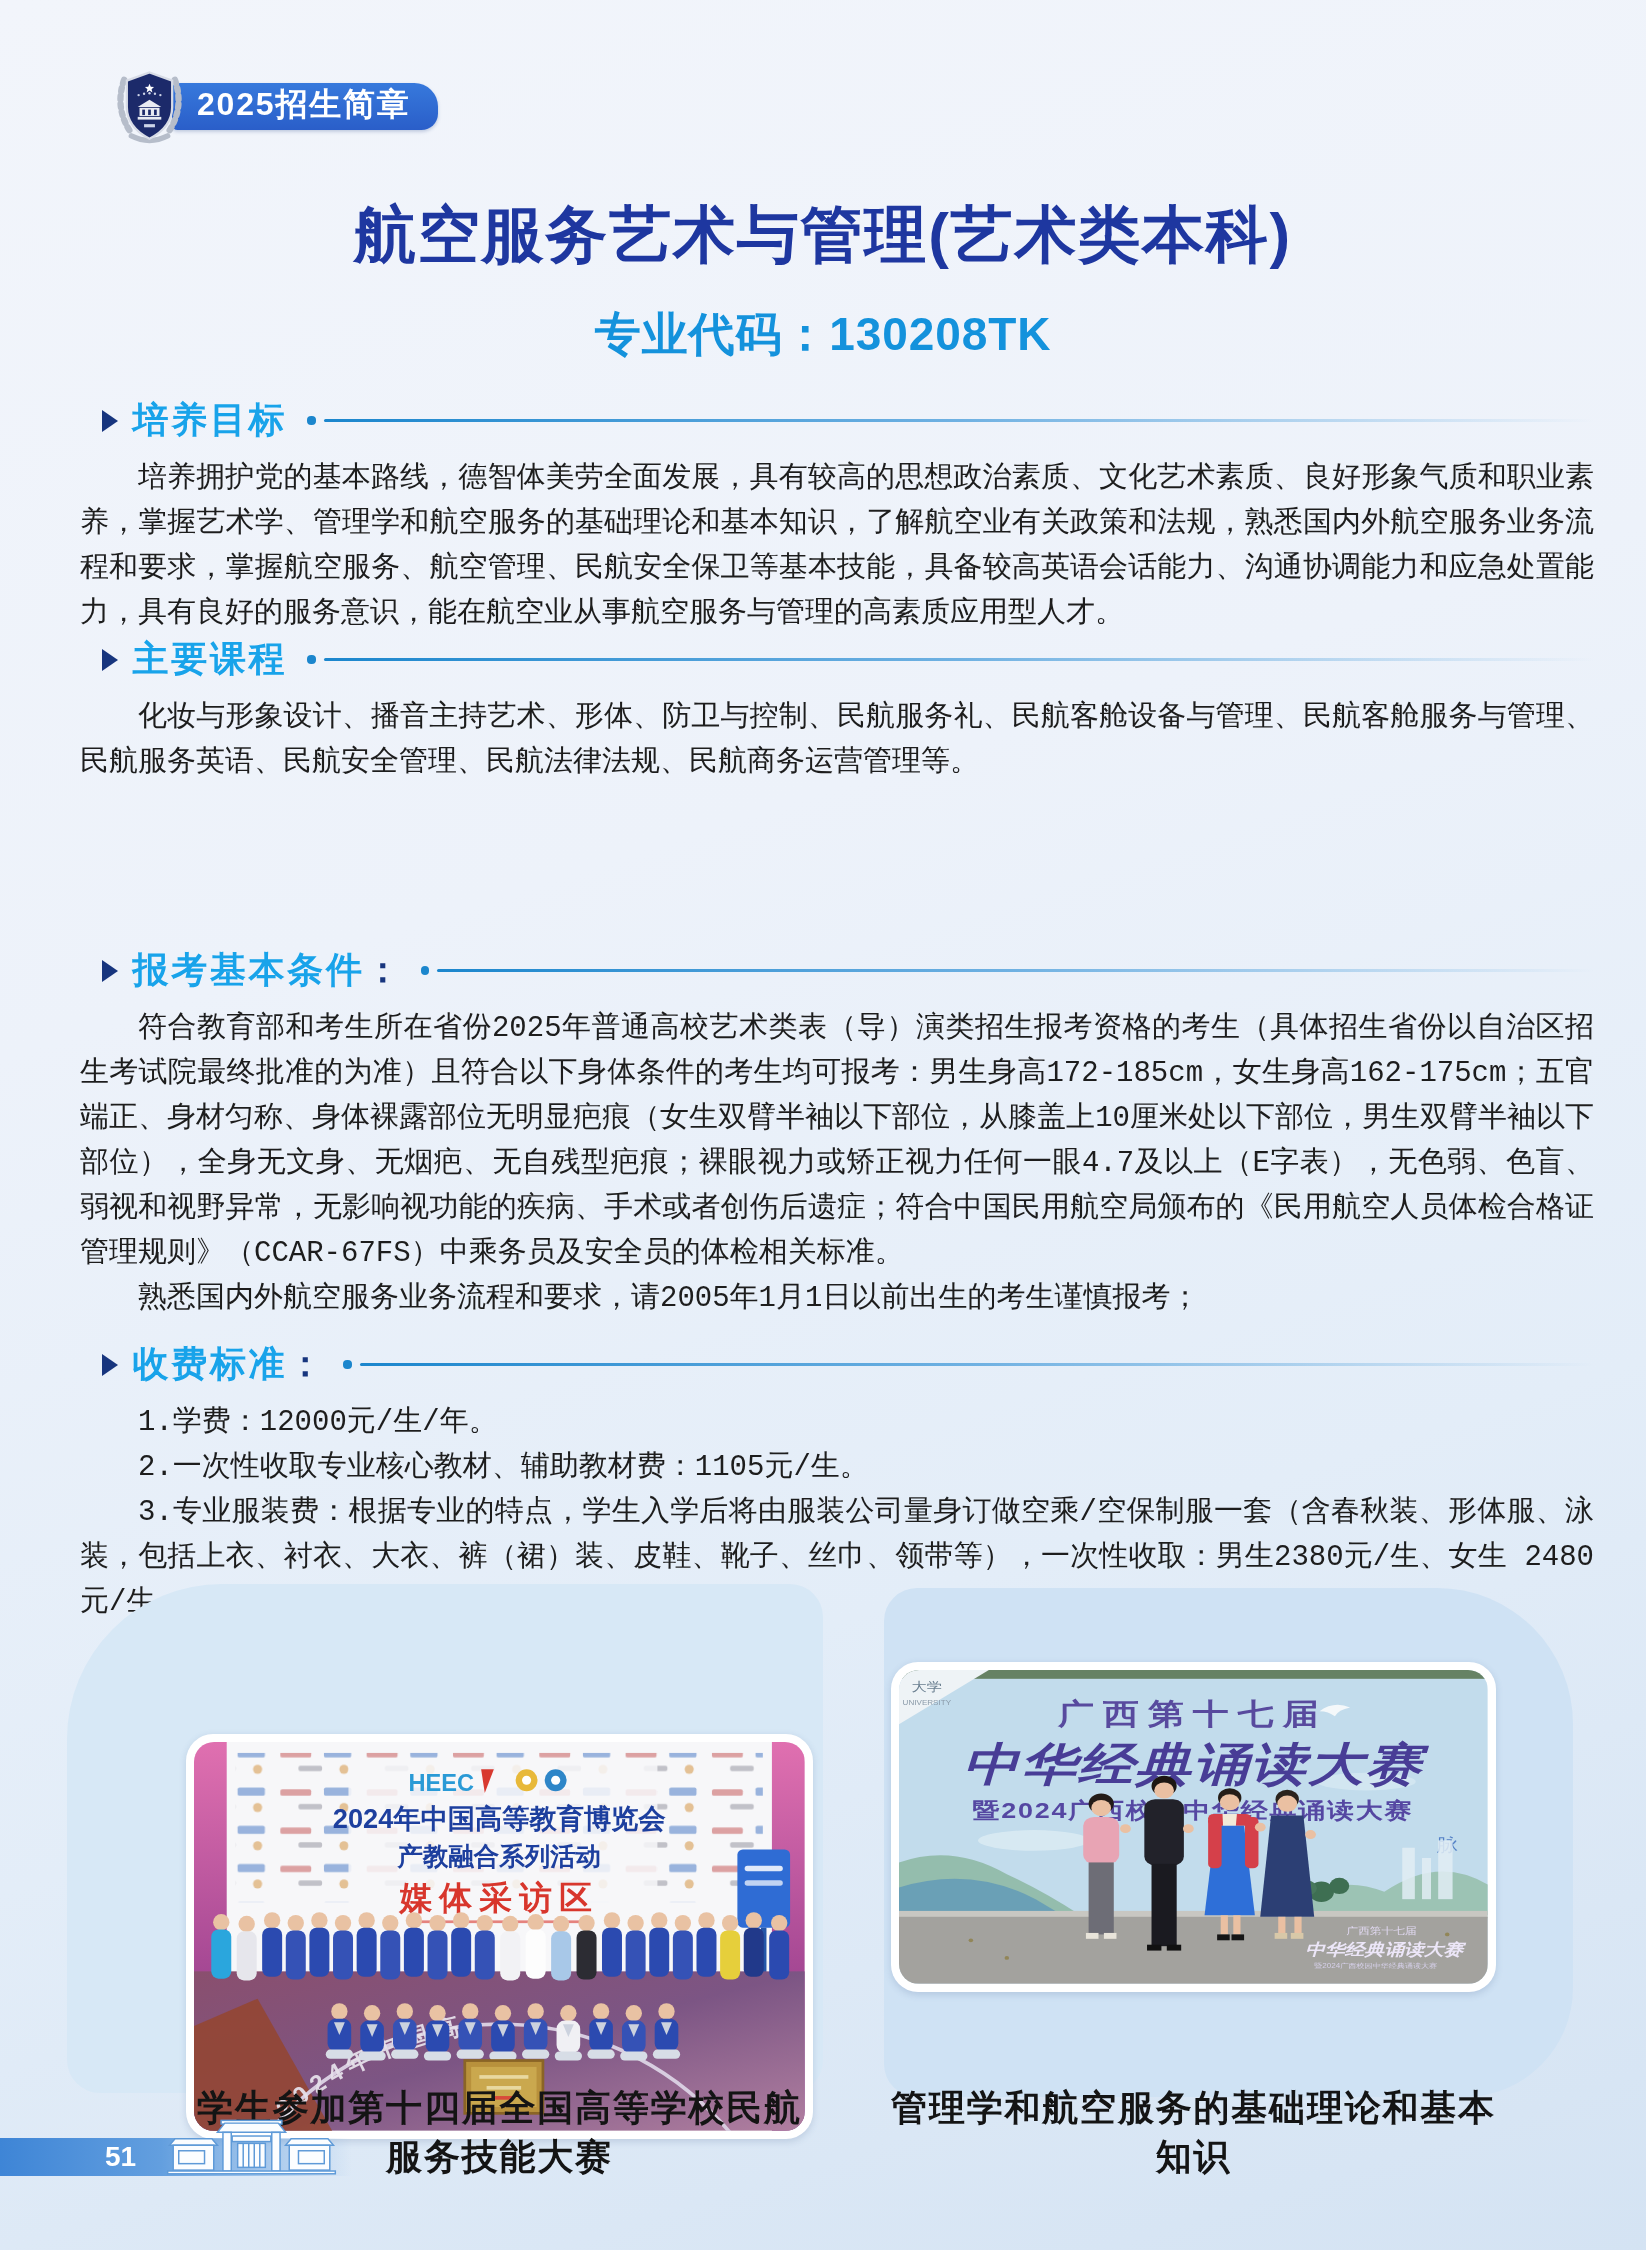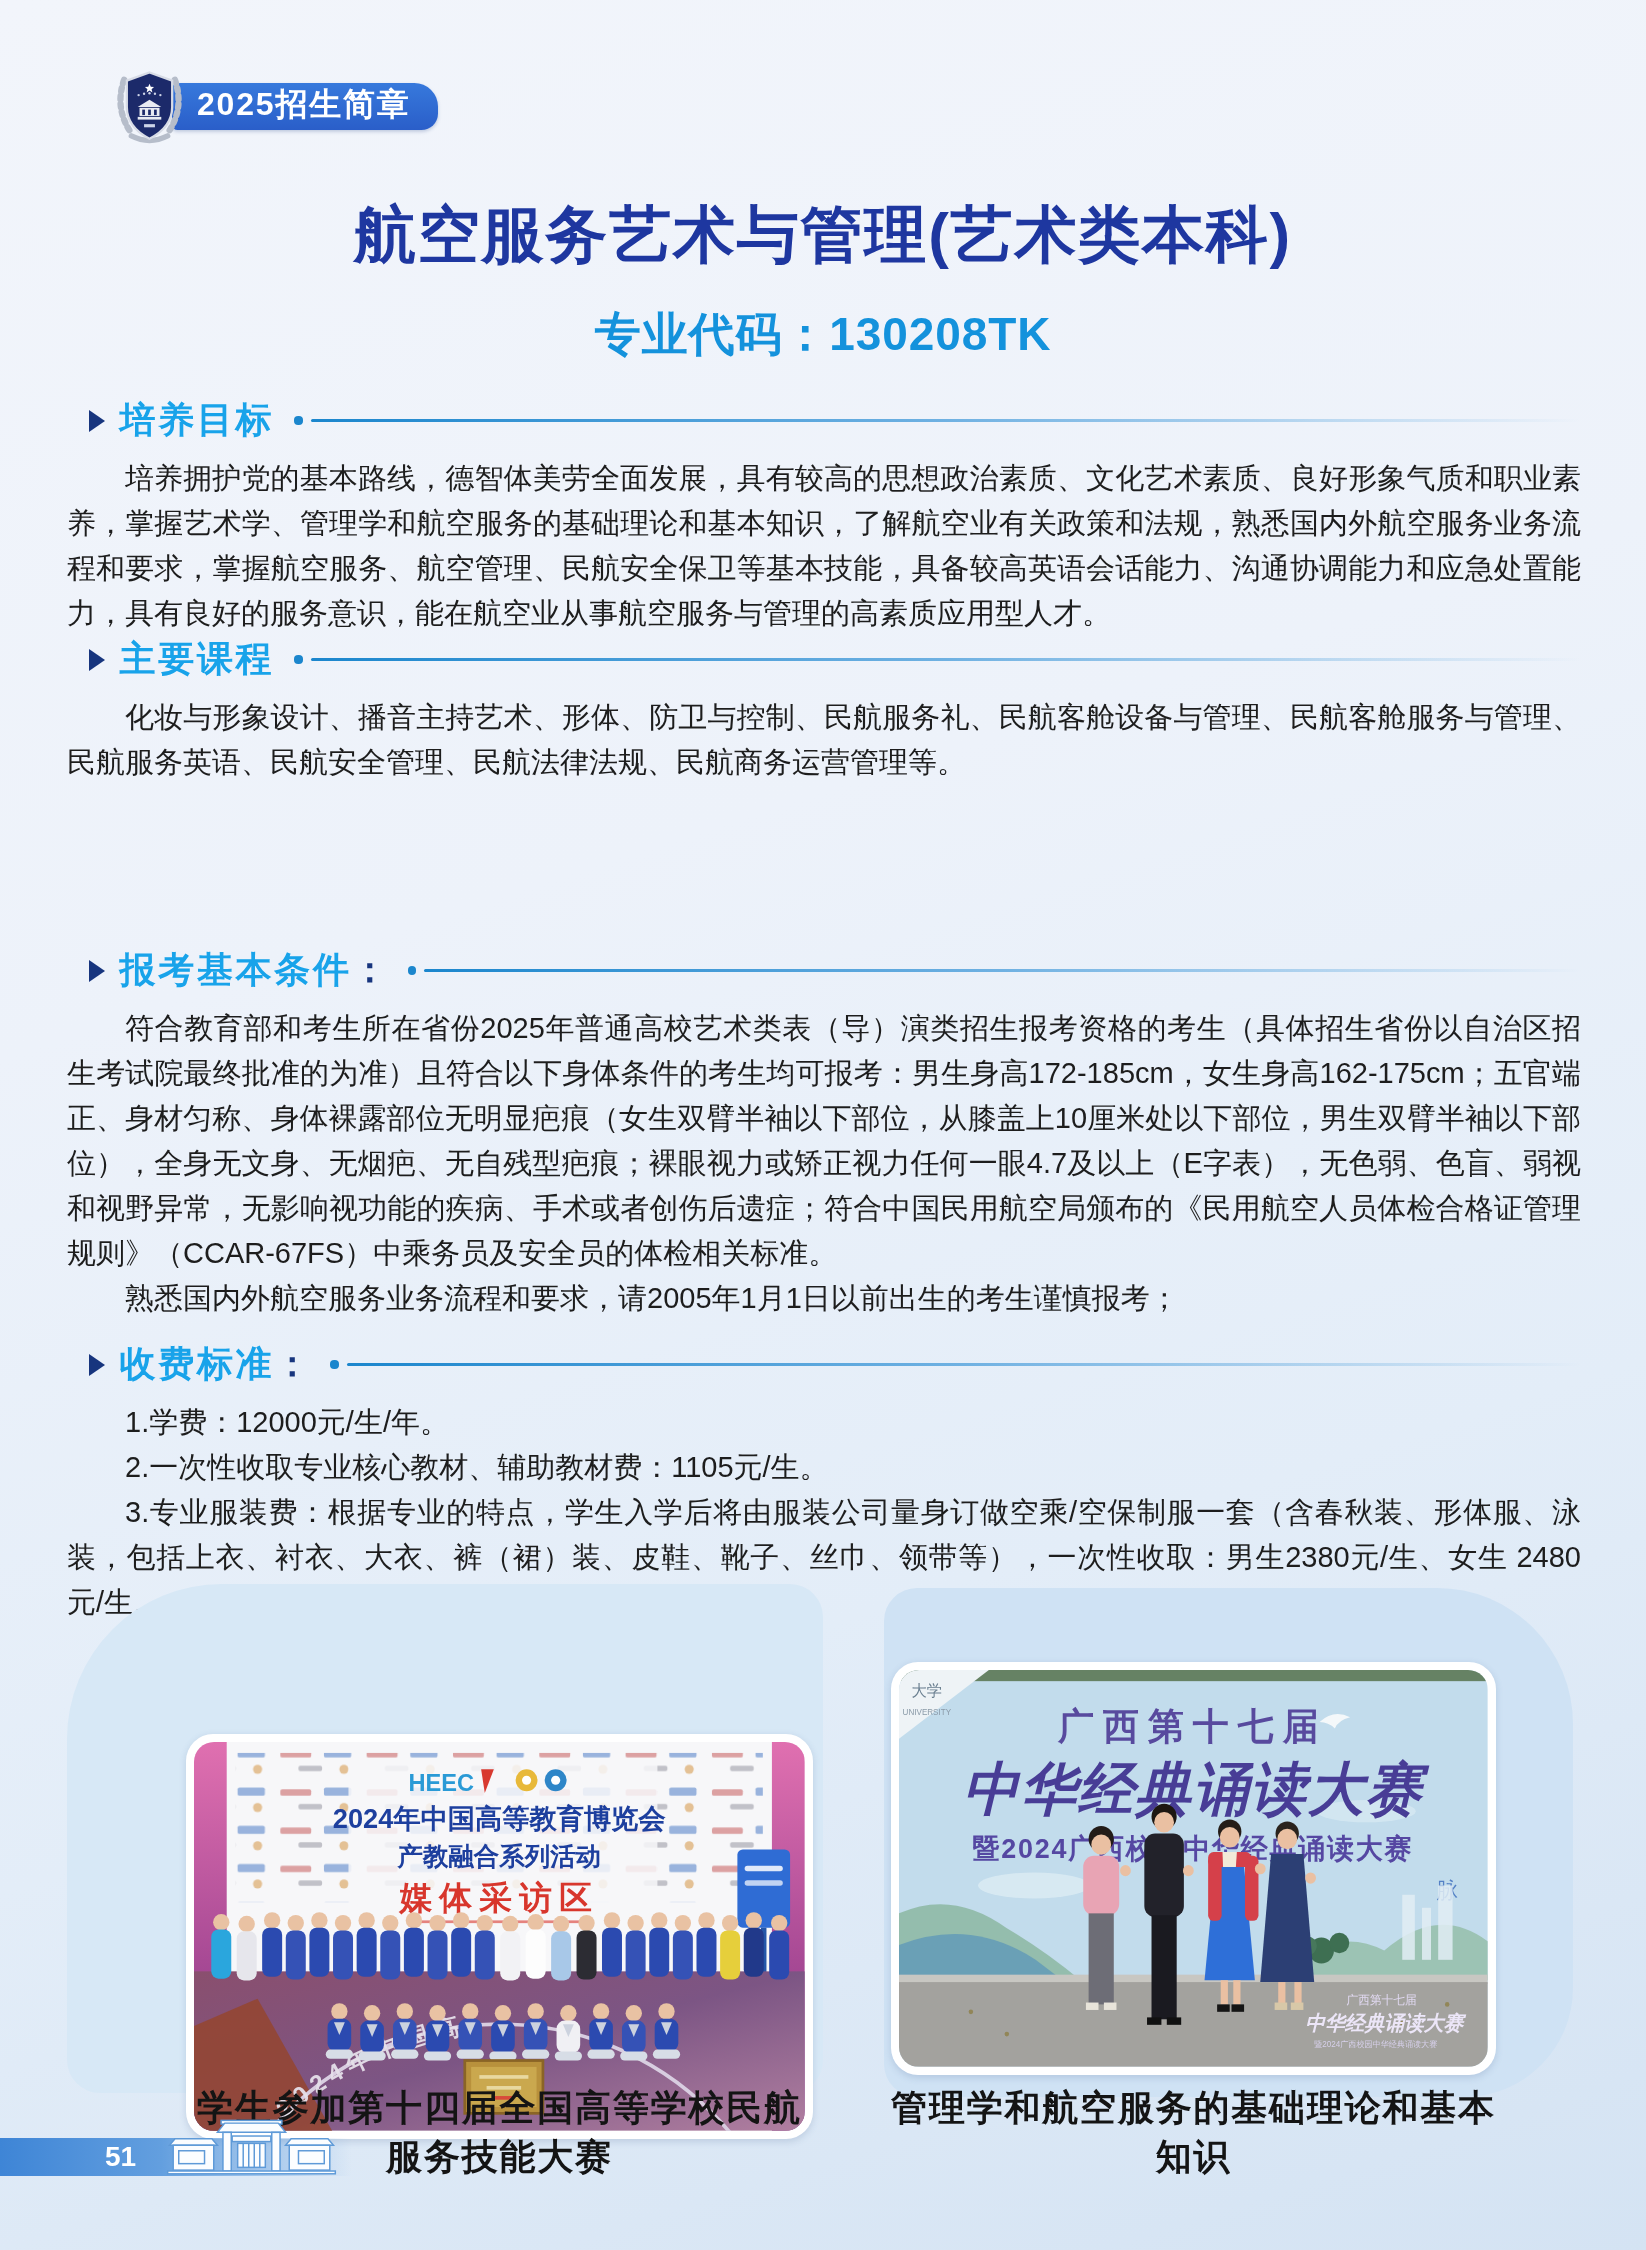--- a/index.html
+++ b/index.html
@@ -22,21 +22,21 @@
   
   .page-title {
     position:absolute; top:193px; left:0; width:100%; text-align:center;
     font-size:62px; font-weight:900; color:#1e37a0; letter-spacing:1.8px;
   }
   .page-subtitle {
     position:absolute; top:304px; left:0; width:100%; text-align:center;
     font-size:46px; font-weight:800; color:#1492dc; letter-spacing:0.9px;
   }
   
-  .section { position:absolute; left:67px; width:1514px; }
+  .section { position:absolute; left:80px; width:1514px;font-family:Liberation Mono, monospace; }
   .sec-head { display:flex; align-items:center; }
   .tri {
     width:0; height:0; margin:0 14.5px 0 22px;
     border-top:11px solid transparent; border-bottom:11px solid transparent;
     border-left:16.4px solid #17357e;
   }
   .sec-title { font-size:36px; font-weight:800; color:#18a3ea; letter-spacing:2.7px; white-space:nowrap; }
   .sec-colon { font-size:36px; font-weight:800; color:#17357e; }
   .sec-line { flex:1; display:flex; align-items:center; margin-left:20px; }
   .sec-line::before { content:""; width:8.2px; height:8.2px; border-radius:50%; background:#1b86cd; margin-right:8.2px; flex:none; }
@@ -44,21 +44,21 @@
     background:linear-gradient(90deg,#1b86cd 0%,#6fb1e2 50%,rgba(190,221,243,0) 100%); }
   .sec-body { margin-top:11px; font-size:29px; line-height:45px; color:#1d1d1d; text-align:justify; }
   .sec-body p { text-indent:2em; }
   .note { margin-top:24.5px; font-size:30px; font-weight:bold; color:#1690dc; }
   
   .decor { position:absolute; background:#d7e8f6; }
   .decor-left  { left:67px;  top:1584px; width:756px; height:509px; border-radius:155px 33px 33px 33px; }
   .decor-right { left:884px; top:1588px; width:689px; height:509px; border-radius:33px 136px 109px 33px; background:#cfe2f4; }
   .photo-frame { position:absolute; background:#fff; border-radius:27px; padding:8.2px; box-shadow:0 2.7px 7.3px rgba(60,90,140,.18); }
   .photo-left  { left:186px; top:1734px; width:627px; height:405px; }
-  .photo-right { left:891px; top:1662px; width:605px; height:413px; }
+  .photo-right { left:891px; top:1662px; width:605px; height:330px; }
   .photo-frame svg { display:block; width:100%; height:100%; border-radius:20px; }
   .caption { position:absolute; top:2084px; text-align:center; font-size:36px; font-weight:bold; color:#141414; letter-spacing:1.8px; }
   .caption-left  { left:186px; width:627px; }
   .caption-right { left:891px; width:605px; }
   
   .page-bar {
     position:absolute; left:0; top:2138px; width:359px; height:38px;
     background:linear-gradient(90deg,#3e85d6 0%,#639fdf 45%,rgba(222,234,248,0) 98%);
   }
   .page-num { position:absolute; left:105px; top:2141px; color:#fff; font-size:28px; font-weight:bold; }

